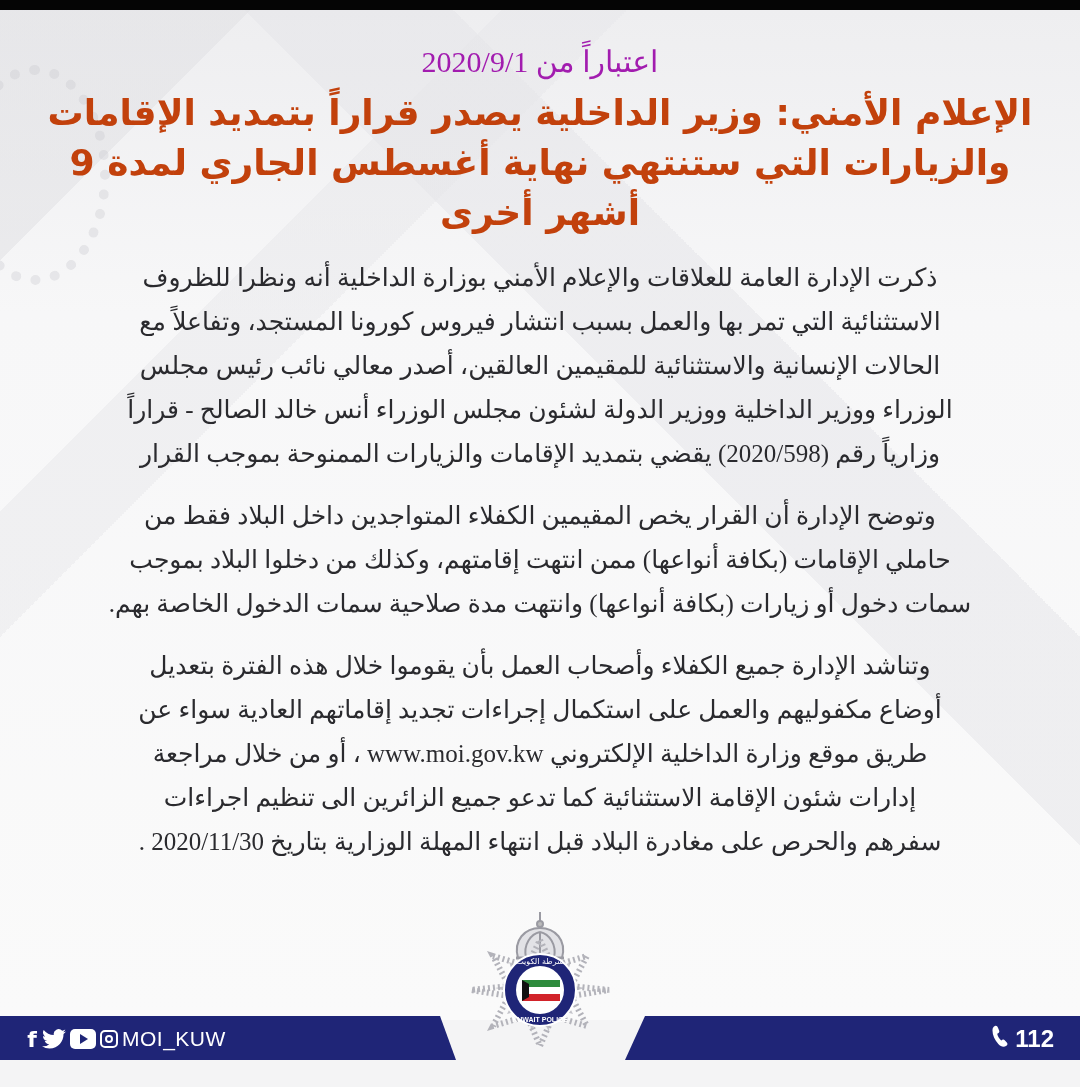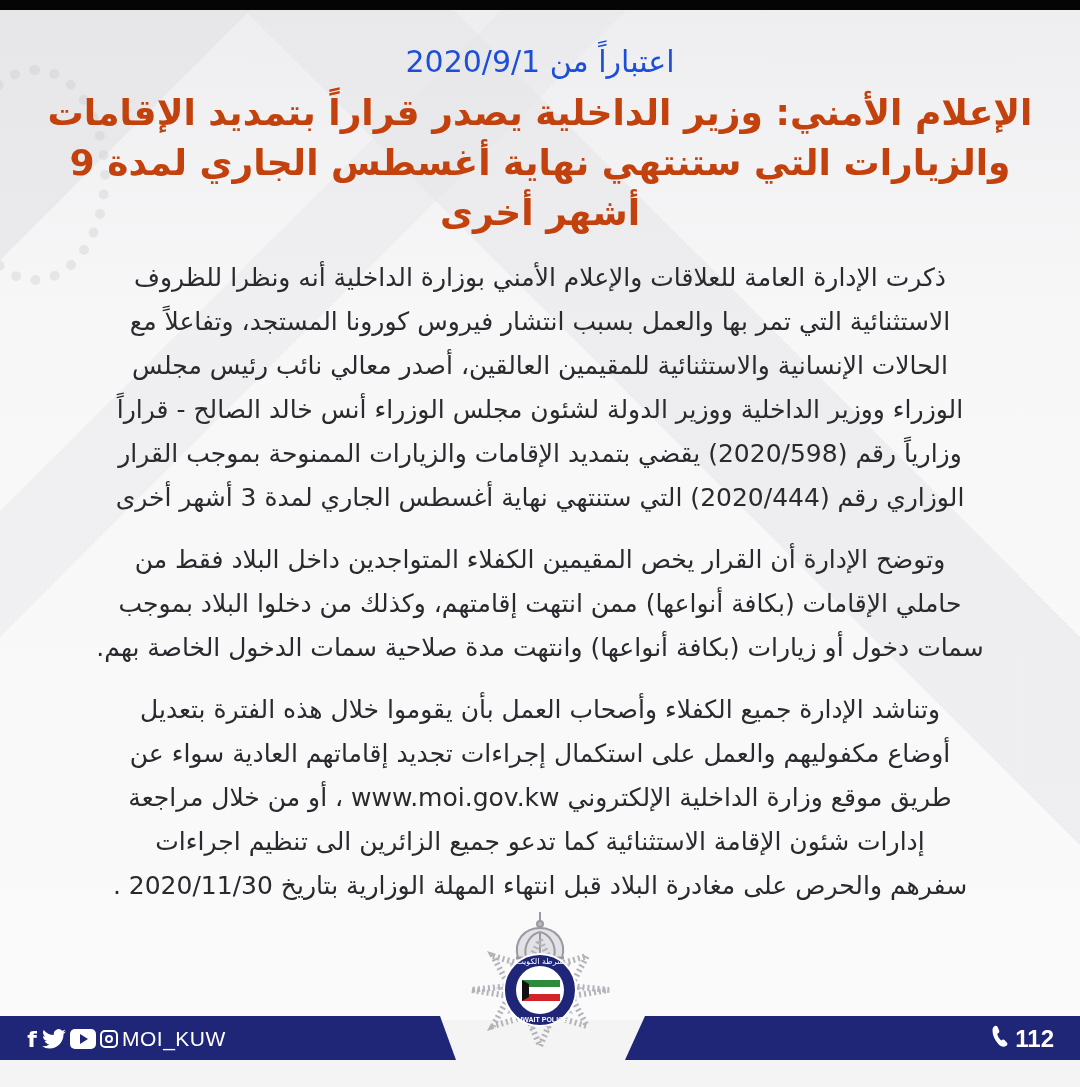--- a/index.html
+++ b/index.html
@@ -18,30 +18,30 @@
     }
     .deco-circle {
       position: absolute; left: -40px; top: 55px; width: 130px; height: 200px;
       border-radius: 50%; border: 10px dotted rgba(200,200,205,0.35);
     }
     .content {
       position: absolute; left: 40px; top: 40px; width: 1000px;
       direction: rtl; text-align: center;
     }
     .subtitle {
-      font-size: 30px; color: #1d4ed8; line-height: 44px; margin: 0;
+      font-size: 30px; color: #a21caf; line-height: 44px; margin: 0; font-family: Liberation Serif, serif;
     }
     .title {
       font-size: 36px; font-weight: bold; color: #c2410c; line-height: 50px; margin: 4px 0 18px 0;
     }
     .para {
       font-size: 25px; color: #2a2a2e; line-height: 44px; margin: 0 0 18px 0;
       text-align: center;
     }
-    .para .line { display: block; white-space: nowrap; }
+    .para .line { display: block; white-space: nowrap; font-family: Liberation Serif, serif; }
     .footer-bar-left {
       position: absolute; left: 0; top: 1016px; width: 456px; height: 44px;
       background: #1f2577;
       clip-path: polygon(0 0, 440px 0, 456px 100%, 0 100%);
       box-shadow: 0 -2px 0 #c9cbe0;
     }
     .footer-bar-right {
       position: absolute; left: 625px; top: 1016px; width: 455px; height: 44px;
       background: #1f2577;
       clip-path: polygon(20px 0, 100% 0, 100% 100%, 0 100%);
@@ -84,21 +84,20 @@
     <div>الإعلام الأمني: وزير الداخلية يصدر قراراً بتمديد الإقامات</div>
     <div>والزيارات التي ستنتهي نهاية أغسطس الجاري لمدة 9 أشهر أخرى</div>
   </div>
 
   <p class="para">
     <span class="line">ذكرت الإدارة العامة للعلاقات والإعلام الأمني بوزارة الداخلية أنه ونظرا للظروف</span>
     <span class="line">الاستثنائية التي تمر بها والعمل بسبب انتشار فيروس كورونا المستجد، وتفاعلاً مع</span>
     <span class="line">الحالات الإنسانية والاستثنائية للمقيمين العالقين، أصدر معالي نائب رئيس مجلس</span>
     <span class="line">الوزراء ووزير الداخلية ووزير الدولة لشئون مجلس الوزراء أنس خالد الصالح - قراراً</span>
     <span class="line">وزارياً رقم (2020/598) يقضي بتمديد الإقامات والزيارات الممنوحة بموجب القرار</span>
-    <span class="line">الوزاري رقم (2020/444) التي ستنتهي نهاية أغسطس الجاري لمدة 3 أشهر أخرى</span>
   </p>
 
   <p class="para">
     <span class="line">وتوضح الإدارة أن القرار يخص المقيمين الكفلاء المتواجدين داخل البلاد فقط من</span>
     <span class="line">حاملي الإقامات (بكافة أنواعها) ممن انتهت إقامتهم، وكذلك من دخلوا البلاد بموجب</span>
     <span class="line">سمات دخول أو زيارات (بكافة أنواعها) وانتهت مدة صلاحية سمات الدخول الخاصة بهم.</span>
   </p>
 
   <p class="para">
     <span class="line">وتناشد الإدارة جميع الكفلاء وأصحاب العمل بأن يقوموا خلال هذه الفترة بتعديل</span>

